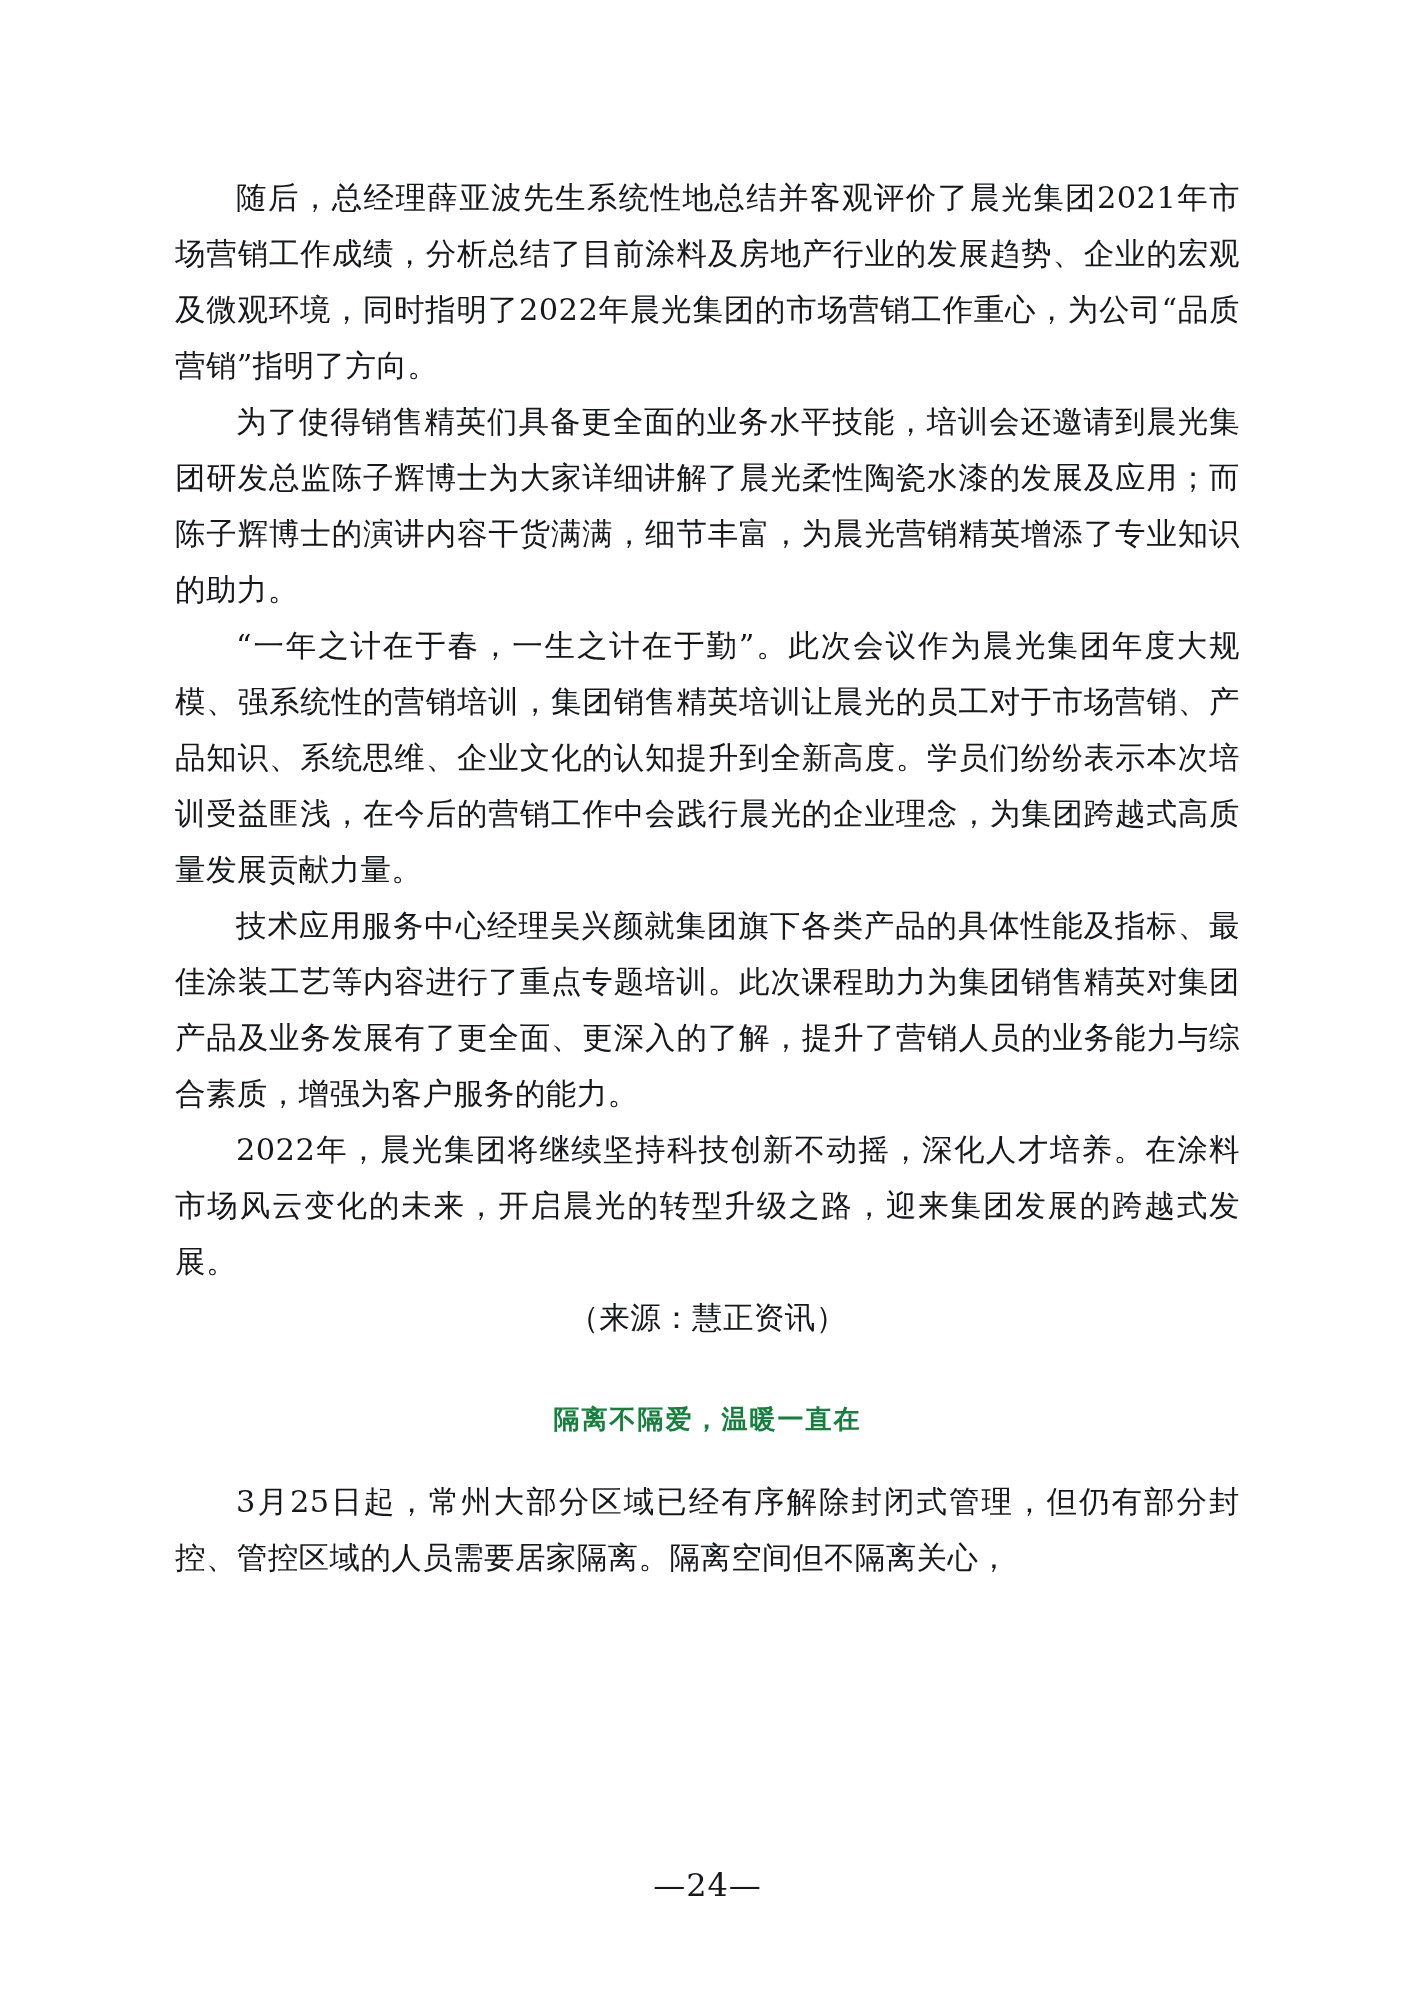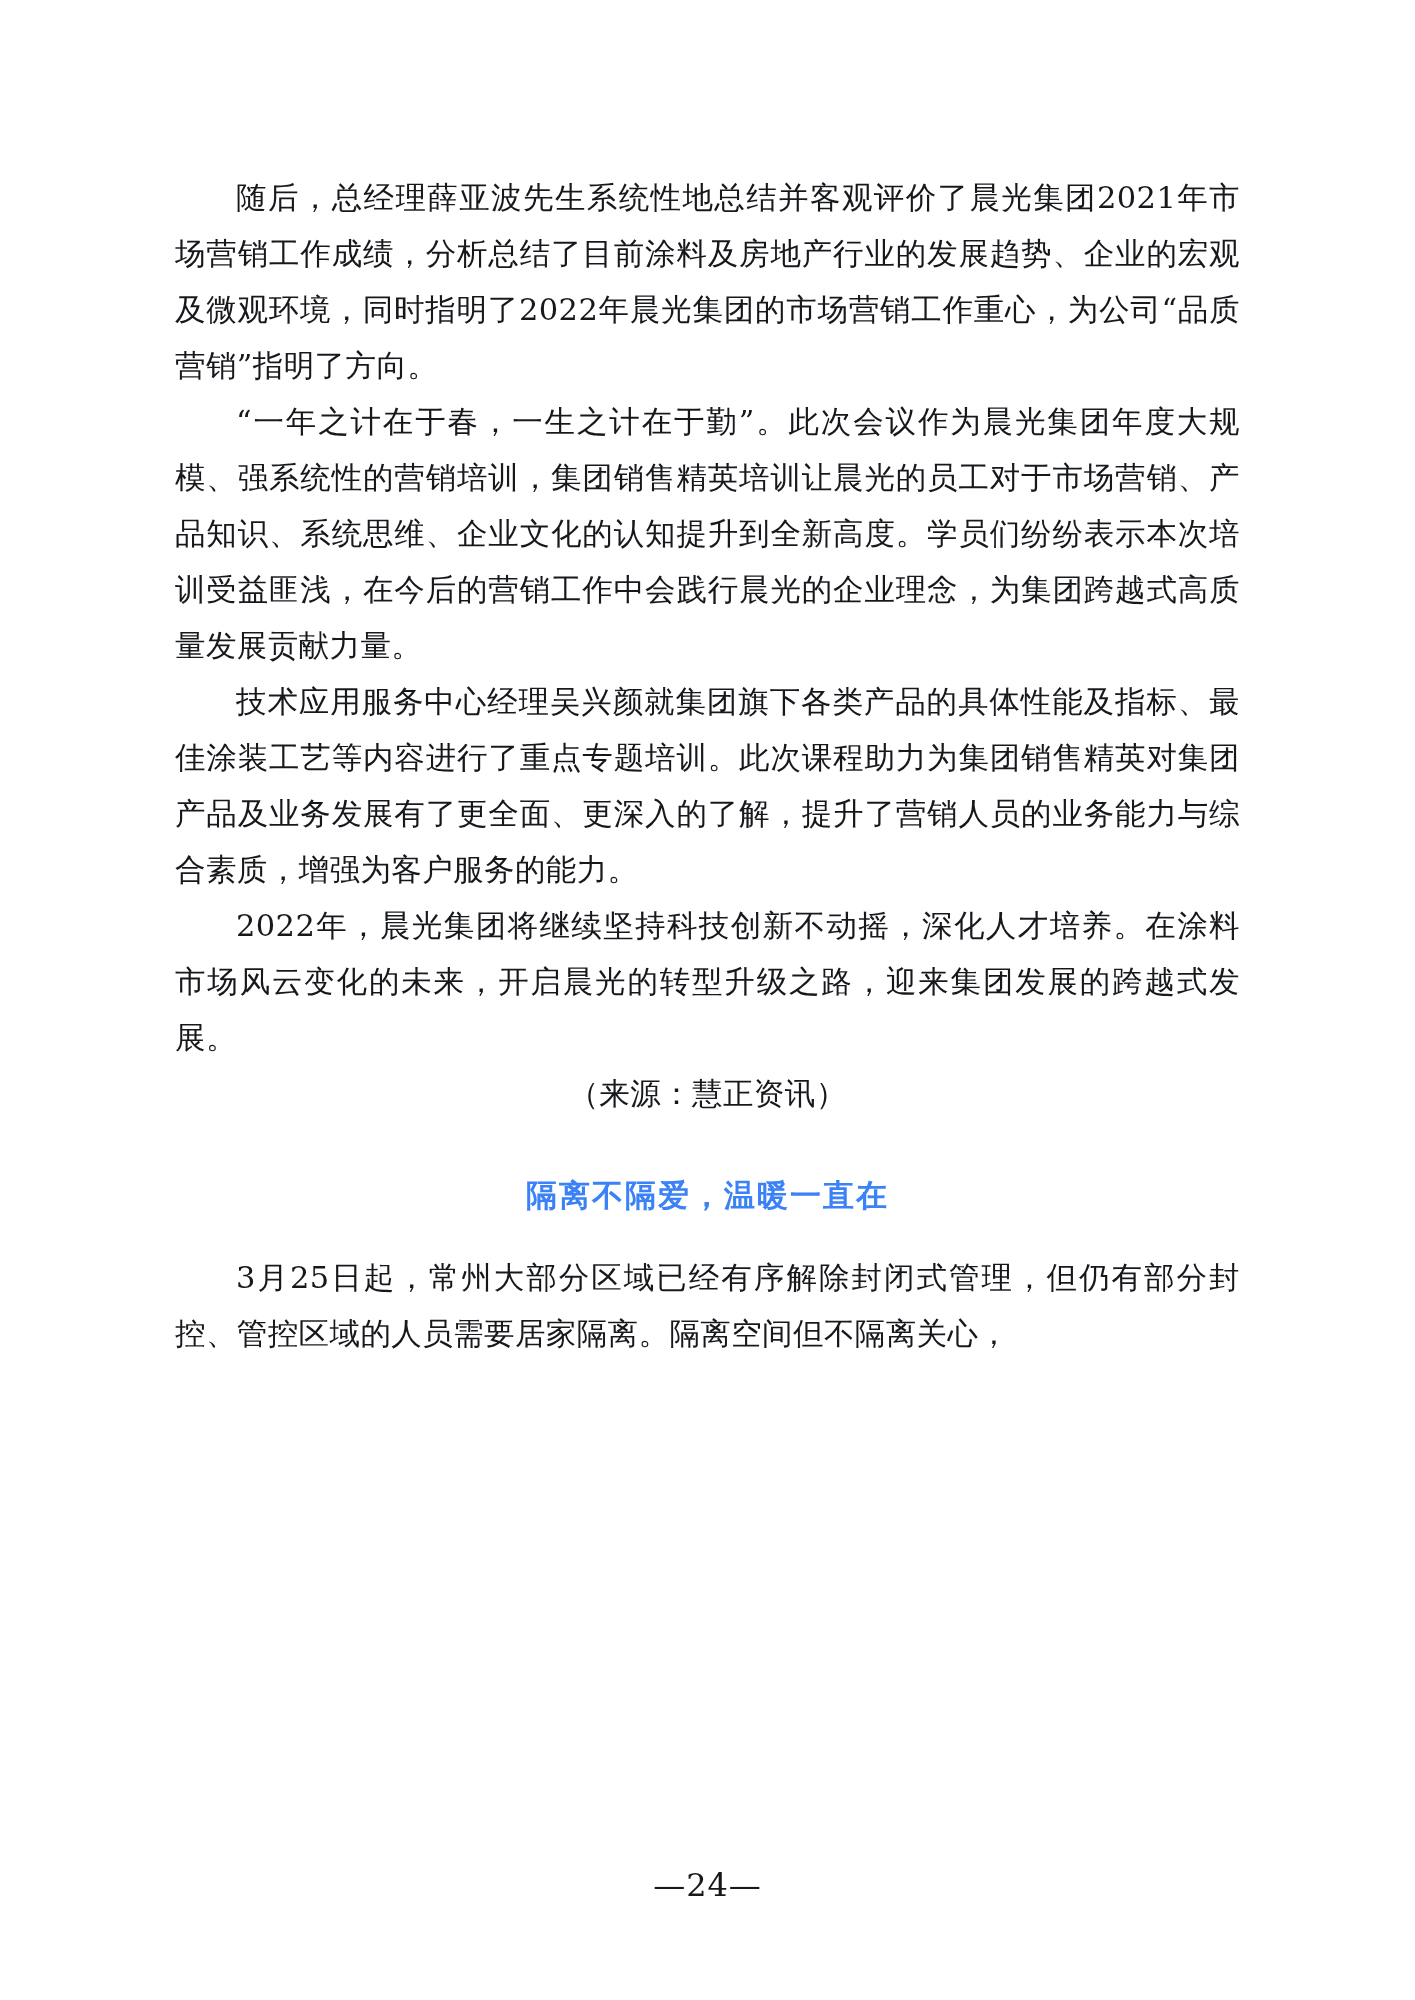--- a/index.html
+++ b/index.html
@@ -32,26 +32,26 @@
     letter-spacing: 0.4px;
     color: #16181c;
   }
   p.para {
     margin: 0;
     text-indent: 2em;
   }
   .section-title {
     margin: 44px 0 26px 0;
     text-align: center;
-    font-size: 31px;
+    font-size: 26px;
     font-weight: bold;
     letter-spacing: 2px;
     line-height: 58px;
     font-family: "DejaVu Serif", "Liberation Serif", serif;
-    color: #3b82f6;
+    color: #15803d;
   }
   .source-line {
     margin: 0;
     text-align: center;
     font-size: 30.5px;
     line-height: 56px;
     letter-spacing: 0.4px;
   }
   .page-number {
     position: absolute;
@@ -64,20 +64,21 @@
     color: #16181c;
   }
 </style>
 </head>
 <body>
 
 <div class="page">
 
   <div class="body-text">
     <p class="para">随后，总经理薛亚波先生系统性地总结并客观评价了晨光集团2021年市场营销工作成绩，分析总结了目前涂料及房地产行业的发展趋势、企业的宏观及微观环境，同时指明了2022年晨光集团的市场营销工作重心，为公司“品质营销”指明了方向。</p>
+    <p class="para">为了使得销售精英们具备更全面的业务水平技能，培训会还邀请到晨光集团研发总监陈子辉博士为大家详细讲解了晨光柔性陶瓷水漆的发展及应用；而陈子辉博士的演讲内容干货满满，细节丰富，为晨光营销精英增添了专业知识的助力。</p>
     <p class="para">“一年之计在于春，一生之计在于勤”。此次会议作为晨光集团年度大规模、强系统性的营销培训，集团销售精英培训让晨光的员工对于市场营销、产品知识、系统思维、企业文化的认知提升到全新高度。学员们纷纷表示本次培训受益匪浅，在今后的营销工作中会践行晨光的企业理念，为集团跨越式高质量发展贡献力量。</p>
     <p class="para">技术应用服务中心经理吴兴颜就集团旗下各类产品的具体性能及指标、最佳涂装工艺等内容进行了重点专题培训。此次课程助力为集团销售精英对集团产品及业务发展有了更全面、更深入的了解，提升了营销人员的业务能力与综合素质，增强为客户服务的能力。</p>
     <p class="para">2022年，晨光集团将继续坚持科技创新不动摇，深化人才培养。在涂料市场风云变化的未来，开启晨光的转型升级之路，迎来集团发展的跨越式发展。</p>
     <p class="source-line">（来源：慧正资讯）</p>
   </div>
 
   <h2 class="section-title">隔离不隔爱，温暖一直在</h2>
 
   <div class="body-text">
     <p class="para">3月25日起，常州大部分区域已经有序解除封闭式管理，但仍有部分封控、管控区域的人员需要居家隔离。隔离空间但不隔离关心，</p>

